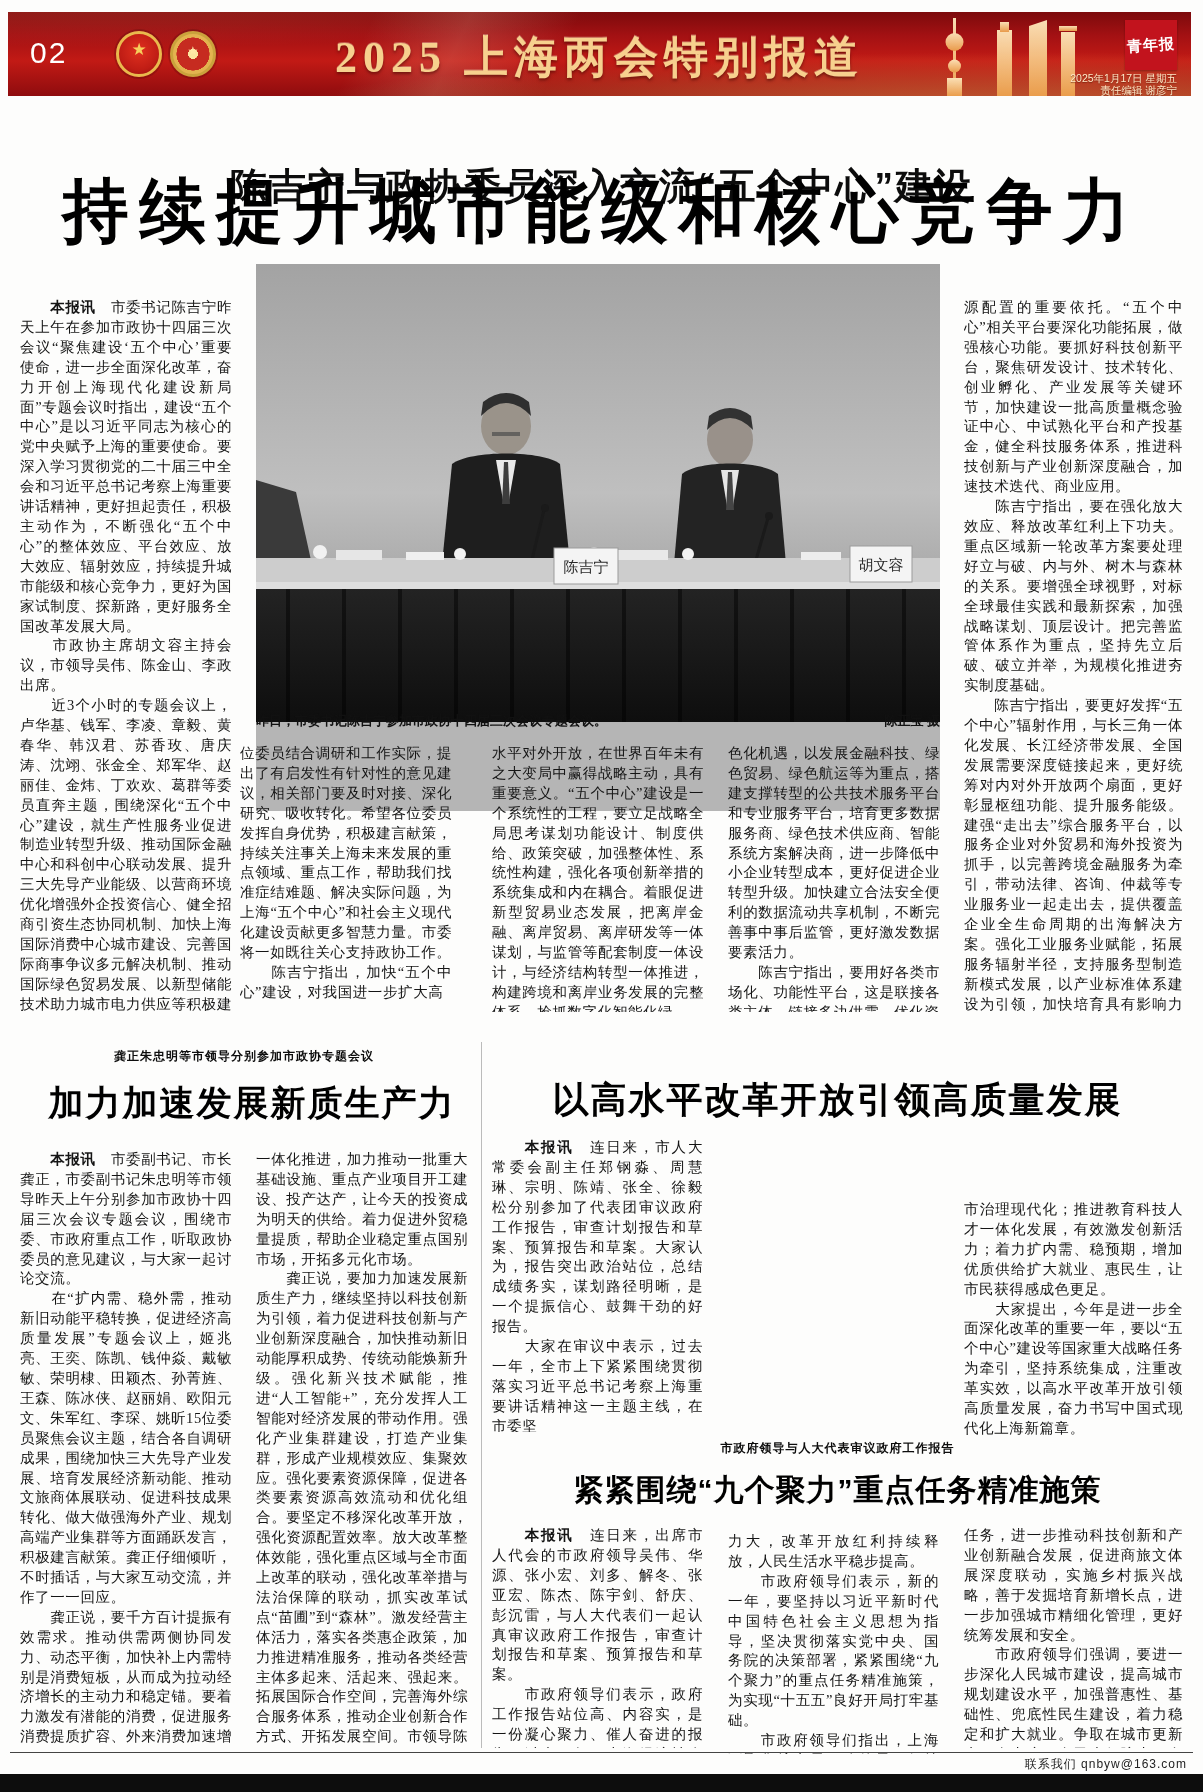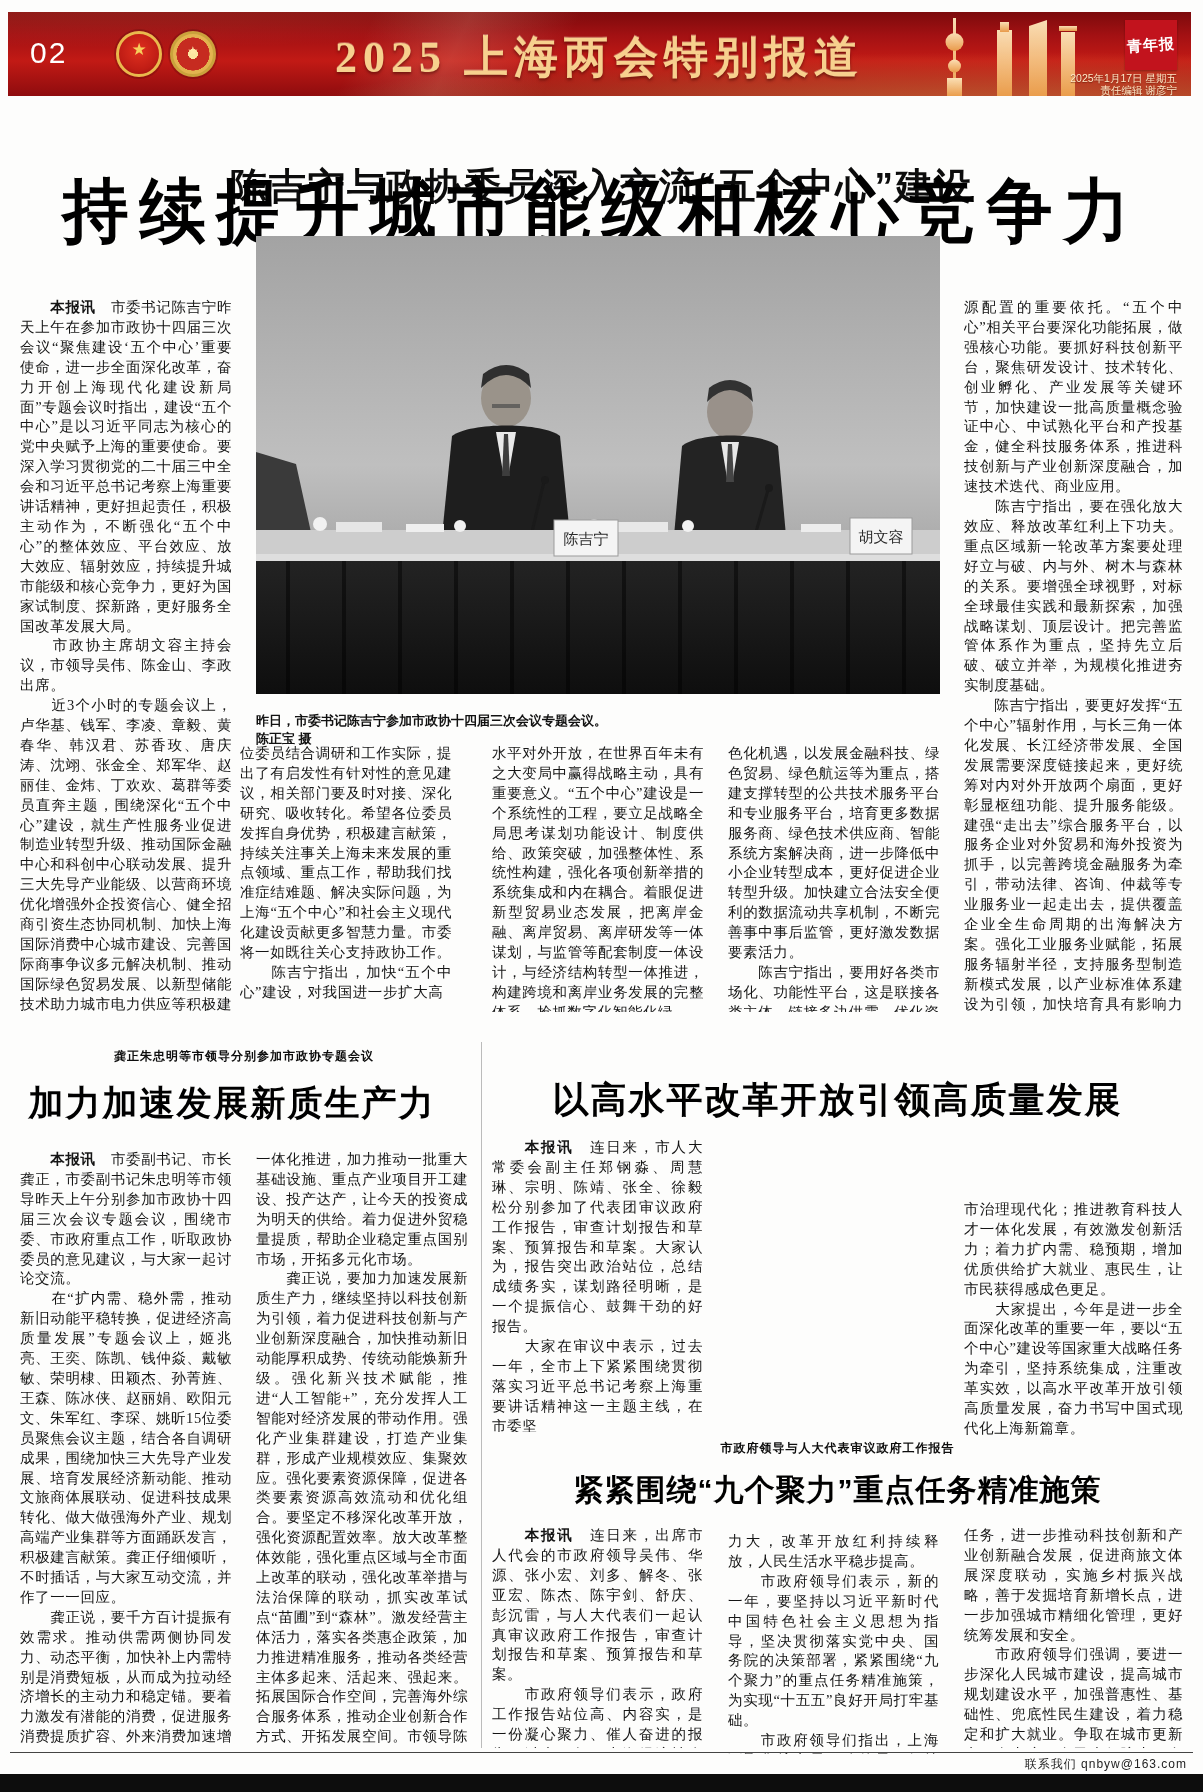--- a/index.html
+++ b/index.html
@@ -36,23 +36,23 @@
   .a1-kicker{position:absolute;left:0;right:0;top:122px;text-align:center;
              font-family:"Liberation Sans","DejaVu Sans",sans-serif;font-weight:600;font-size:37px;letter-spacing:2px;color:#0c0c0c;margin-top:40px;}
   .a1-headline{position:absolute;left:0;right:0;top:164px;text-align:center;
                font-family:"Liberation Sans","DejaVu Sans",sans-serif;font-weight:900;font-size:66px;letter-spacing:11px;
                color:#000;transform:scaleY(1.06);transform-origin:top;}
   
   .btxt{position:absolute;font-size:14.5px;line-height:19.9px;letter-spacing:.6px;text-align:justify;
         white-space:pre-wrap;overflow:hidden;color:#151515;}
   .lede{font-weight:bold;}
   
-  .photo{position:absolute;left:256px;top:236px;width:684px;height:458px;background:#b5b5b5;}
+  .photo{position:absolute;left:256px;top:264px;width:684px;height:547px;background:#b5b5b5;}
   .caption-row{position:absolute;left:256px;top:712px;width:684px;display:flex;justify-content:space-between;
-               font-family:"Liberation Sans",sans-serif;font-weight:700;font-size:13px;color:#111;flex-direction:column;}
+               font-family:"Liberation Sans",sans-serif;font-weight:700;font-size:13px;color:#111;}
   
   .kicker2{position:absolute;font-family:"Liberation Sans",sans-serif;font-weight:600;font-size:12px;
            letter-spacing:1px;text-align:center;color:#0d0d0d;}
   .headline2{position:absolute;font-family:"Liberation Sans",sans-serif;font-weight:900;text-align:center;color:#000;}
   .vdiv{position:absolute;width:1px;background:#bbb;}
   
   .foot-rule{position:absolute;left:10px;top:1752px;width:1183px;height:1px;background:#444;}
   .foot-contact{position:absolute;right:16px;top:1756px;font-family:"Liberation Sans",sans-serif;
                 font-size:12px;color:#222;letter-spacing:1px;}
   .foot-bar{position:absolute;left:0;top:1774px;width:1203px;height:18px;background:#0d0d0d;}
@@ -191,21 +191,21 @@
   <div class="btxt" style="left:240px;top:744px;width:212px;height:268px;">位委员结合调研和工作实际，提出了有启发性有针对性的意见建议，相关部门要及时对接、深化研究、吸收转化。希望各位委员发挥自身优势，积极建言献策，持续关注事关上海未来发展的重点领域、重点工作，帮助我们找准症结难题、解决实际问题，为上海“五个中心”和社会主义现代化建设贡献更多智慧力量。市委将一如既往关心支持政协工作。
 　　陈吉宁指出，加快“五个中心”建设，对我国进一步扩大高</div>
   <div class="btxt" style="left:492px;top:744px;width:212px;height:268px;">水平对外开放，在世界百年未有之大变局中赢得战略主动，具有重要意义。“五个中心”建设是一个系统性的工程，要立足战略全局思考谋划功能设计、制度供给、政策突破，加强整体性、系统性构建，强化各项创新举措的系统集成和内在耦合。着眼促进新型贸易业态发展，把离岸金融、离岸贸易、离岸研发等一体谋划，与监管等配套制度一体设计，与经济结构转型一体推进，构建跨境和离岸业务发展的完整体系。抢抓数字化智能化绿</div>
   <div class="btxt" style="left:728px;top:744px;width:212px;height:268px;">色化机遇，以发展金融科技、绿色贸易、绿色航运等为重点，搭建支撑转型的公共技术服务平台和专业服务平台，培育更多数据服务商、绿色技术供应商、智能系统方案解决商，进一步降低中小企业转型成本，更好促进企业转型升级。加快建立合法安全便利的数据流动共享机制，不断完善事中事后监管，更好激发数据要素活力。
 　　陈吉宁指出，要用好各类市场化、功能性平台，这是联接各类主体、链接多边供需、优化资</div>
   <div class="btxt" style="left:964px;top:298px;width:219px;height:714px;">源配置的重要依托。“五个中心”相关平台要深化功能拓展，做强核心功能。要抓好科技创新平台，聚焦研发设计、技术转化、创业孵化、产业发展等关键环节，加快建设一批高质量概念验证中心、中试熟化平台和产投基金，健全科技服务体系，推进科技创新与产业创新深度融合，加速技术迭代、商业应用。
 　　陈吉宁指出，要在强化放大效应、释放改革红利上下功夫。重点区域新一轮改革方案要处理好立与破、内与外、树木与森林的关系。要增强全球视野，对标全球最佳实践和最新探索，加强战略谋划、顶层设计。把完善监管体系作为重点，坚持先立后破、破立并举，为规模化推进夯实制度基础。
 　　陈吉宁指出，要更好发挥“五个中心”辐射作用，与长三角一体化发展、长江经济带发展、全国发展需要深度链接起来，更好统筹对内对外开放两个扇面，更好彰显枢纽功能、提升服务能级。建强“走出去”综合服务平台，以服务企业对外贸易和海外投资为抓手，以完善跨境金融服务为牵引，带动法律、咨询、仲裁等专业服务业一起走出去，提供覆盖企业全生命周期的出海解决方案。强化工业服务业赋能，拓展服务辐射半径，支持服务型制造新模式发展，以产业标准体系建设为引领，加快培育具有影响力的独角兽企业。</div>
 
   <div class="kicker2" style="left:20px;top:1048px;width:448px;">龚正朱忠明等市领导分别参加市政协专题会议</div>
-  <div class="headline2" style="left:8px;top:1080px;width:448px;font-size:35px;letter-spacing:2px;">加力加速发展新质生产力</div>
+  <div class="headline2" style="left:28px;top:1080px;width:448px;font-size:35px;letter-spacing:2px;">加力加速发展新质生产力</div>
   <div class="btxt" style="left:20px;top:1150px;width:212px;height:598px;"><b class="lede">　　本报讯　</b><span>市委副书记、市长龚正，市委副书记朱忠明等市领导昨天上午分别参加市政协十四届三次会议专题会议，围绕市委、市政府重点工作，听取政协委员的意见建议，与大家一起讨论交流。
 　　在“扩内需、稳外需，推动新旧动能平稳转换，促进经济高质量发展”专题会议上，姬兆亮、王奕、陈凯、钱仲焱、戴敏敏、荣明棣、田颖杰、孙菁旌、王森、陈冰侠、赵丽娟、欧阳元文、朱军红、李琛、姚昕15位委员聚焦会议主题，结合各自调研成果，围绕加快三大先导产业发展、培育发展经济新动能、推动文旅商体展联动、促进科技成果转化、做大做强海外产业、规划高端产业集群等方面踊跃发言，积极建言献策。龚正仔细倾听，不时插话，与大家互动交流，并作了一一回应。
 　　龚正说，要千方百计提振有效需求。推动供需两侧协同发力、动态平衡，加快补上内需特别是消费短板，从而成为拉动经济增长的主动力和稳定锚。要着力激发有潜能的消费，促进服务消费提质扩容、外来消费加速增长、新型消费发展壮大，努力培育一批新的消费增长点。着力扩大有效益的投资，加强招商和服务</span></div>
   <div class="btxt" style="left:256px;top:1150px;width:212px;height:598px;">一体化推进，加力推动一批重大基础设施、重点产业项目开工建设、投产达产，让今天的投资成为明天的供给。着力促进外贸稳量提质，帮助企业稳定重点国别市场，开拓多元化市场。
 　　龚正说，要加力加速发展新质生产力，继续坚持以科技创新为引领，着力促进科技创新与产业创新深度融合，加快推动新旧动能厚积成势、传统动能焕新升级。强化新兴技术赋能，推进“人工智能+”，充分发挥人工智能对经济发展的带动作用。强化产业集群建设，打造产业集群，形成产业规模效应、集聚效应。强化要素资源保障，促进各类要素资源高效流动和优化组合。要坚定不移深化改革开放，强化资源配置效率。放大改革整体效能，强化重点区域与全市面上改革的联动，强化改革举措与法治保障的联动，抓实改革试点“苗圃”到“森林”。激发经营主体活力，落实各类惠企政策，加力推进精准服务，推动各类经营主体多起来、活起来、强起来。拓展国际合作空间，完善海外综合服务体系，推动企业创新合作方式、开拓发展空间。市领导陈杰出席，肖贵玉主持会议。（下转03版）</div>
 
   <div class="vdiv" style="left:481px;top:1042px;height:706px;"></div>
 
   <div class="headline2" style="left:492px;top:1076px;width:691px;font-size:36px;letter-spacing:2px;">以高水平改革开放引领高质量发展</div>
   <div class="btxt" style="left:492px;top:1138px;width:211px;height:294px;"><b class="lede">　　本报讯　</b><span>连日来，市人大常委会副主任郑钢淼、周慧琳、宗明、陈靖、张全、徐毅松分别参加了代表团审议政府工作报告，审查计划报告和草案、预算报告和草案。大家认为，报告突出政治站位，总结成绩务实，谋划路径明晰，是一个提振信心、鼓舞干劲的好报告。

